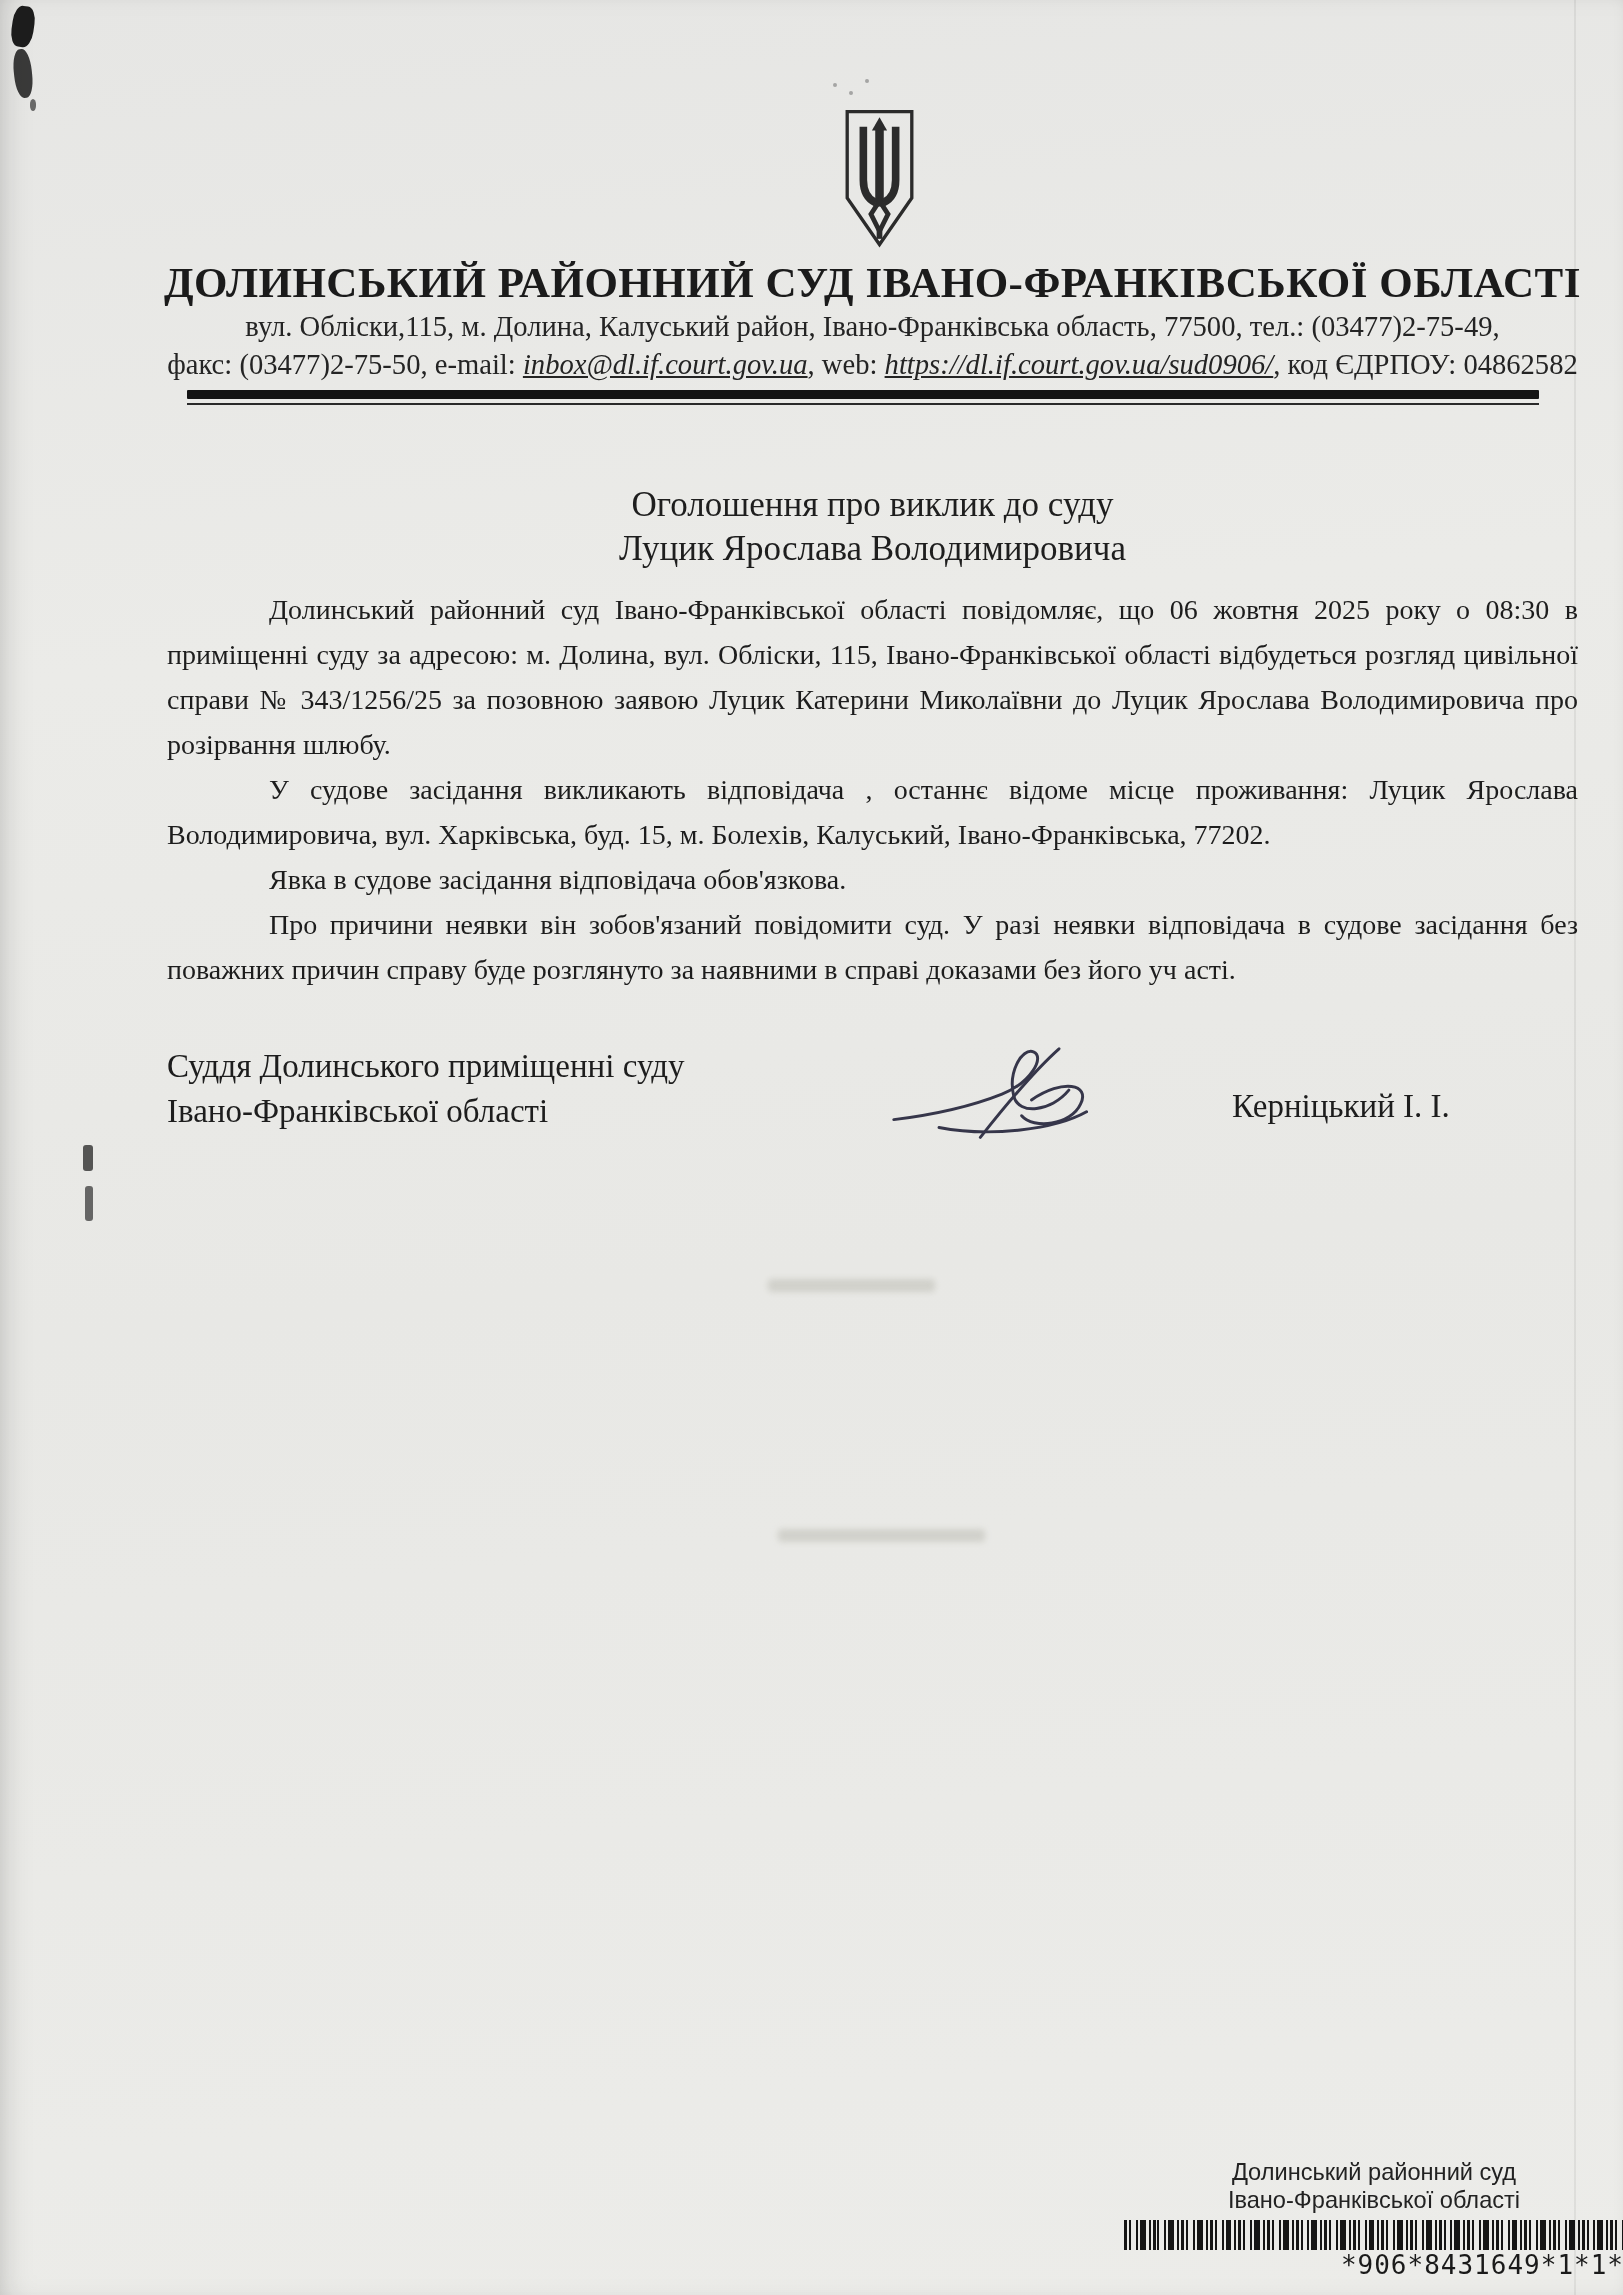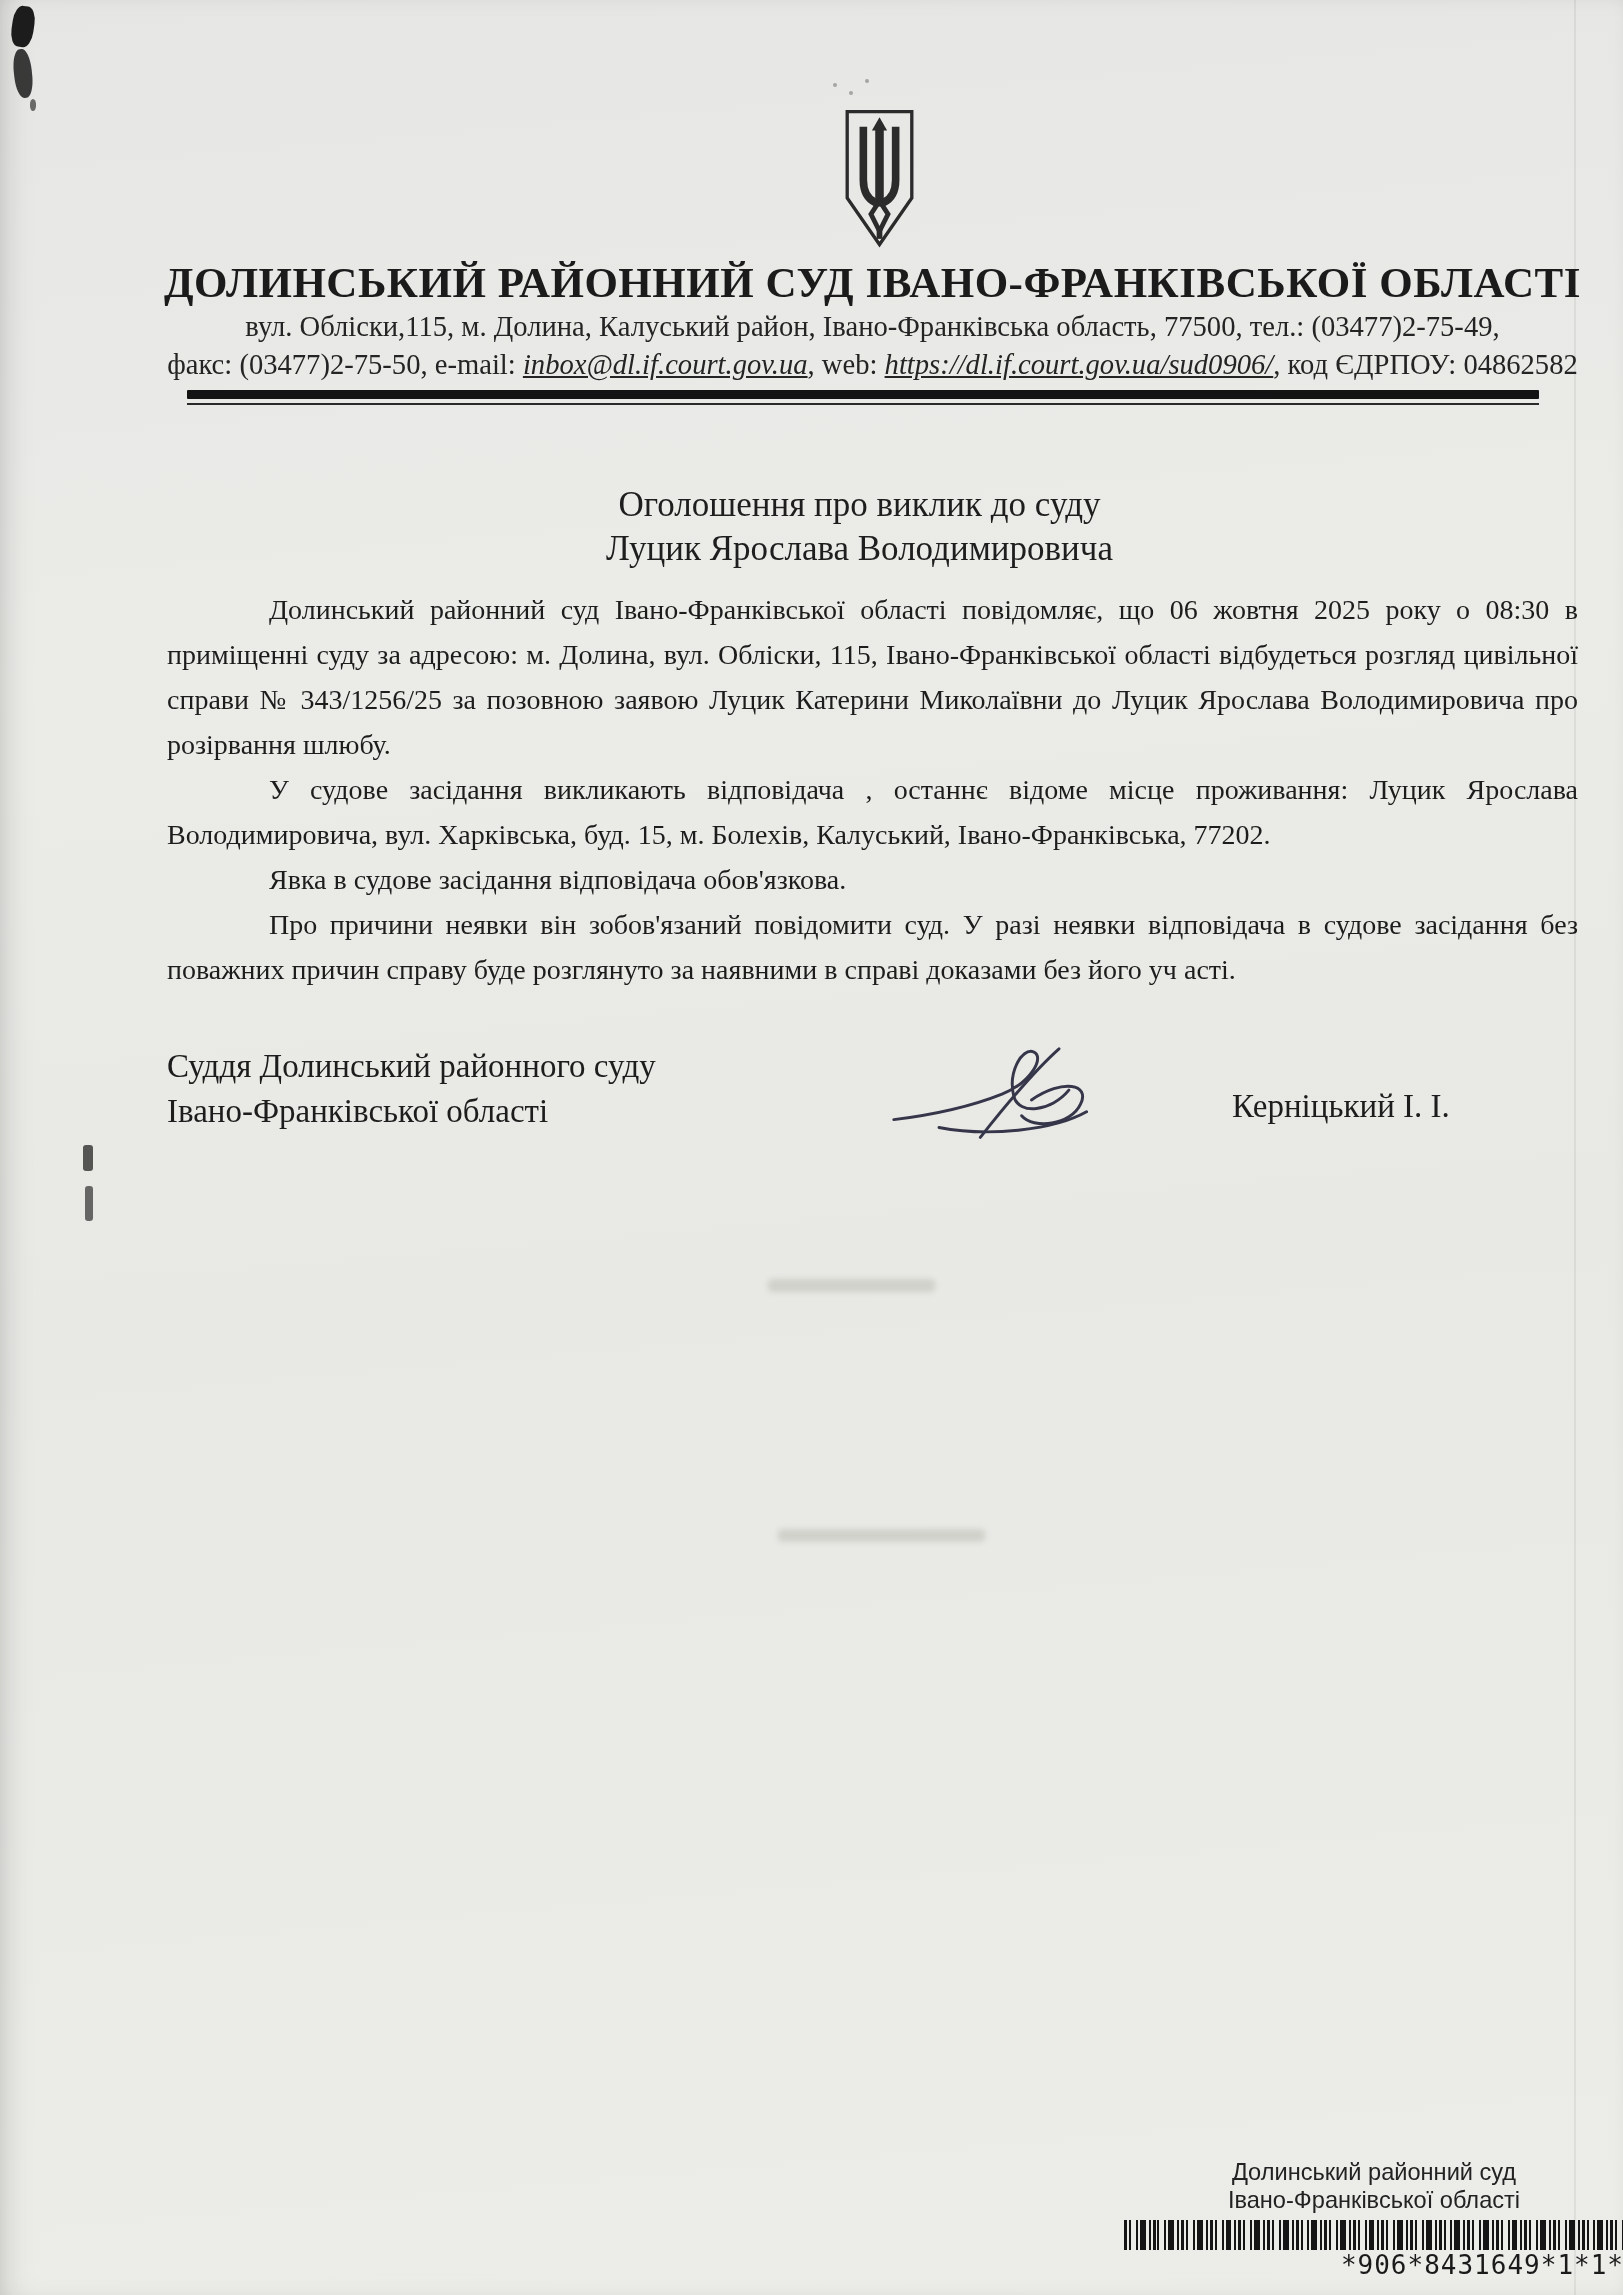--- a/index.html
+++ b/index.html
@@ -26,21 +26,21 @@
   }
   .addr2{
     position:absolute;left:108px;top:349px;width:1529px;
     text-align:center;font-size:28.6px;white-space:nowrap;color:#242424;
   }
   .addr2 .u{text-decoration:underline;font-style:italic;}
   .rule-thick{position:absolute;left:187px;top:390px;width:1352px;height:8.9px;background:#141414;border-radius:1px;}
   .rule-thin{position:absolute;left:187px;top:403px;width:1352px;height:2px;background:#2a2a2a;}
   
   .ann-head{
-    position:absolute;left:154px;top:483px;width:1411px;
+    position:absolute;left:167px;top:483px;width:1411px;
     text-align:center;font-size:35px;line-height:44px;color:#1e1e1e;
   }
   .body-text{
     position:absolute;left:167px;top:587px;width:1411px;
     font-size:28px;line-height:45px;text-align:justify;color:#1d1d1d;
   }
   .body-text p{margin:0;text-indent:102px;}
   
   .judge-lines{
     position:absolute;left:167px;top:1044px;
@@ -123,21 +123,21 @@
   </div>
 
   <div class="body-text">
     <p>Долинський районний суд Івано-Франківської області повідомляє, що 06 жовтня 2025 року о 08:30 в приміщенні суду за адресою: м. Долина, вул. Обліски, 115, Івано-Франківської області відбудеться розгляд цивільної справи № 343/1256/25 за позовною заявою Луцик Катерини Миколаївни до Луцик Ярослава Володимировича про розірвання шлюбу.</p>
     <p>У судове засідання викликають відповідача , останнє відоме місце проживання: Луцик Ярослава Володимировича, вул. Харківська, буд. 15, м. Болехів, Калуський, Івано-Франківська, 77202.</p>
     <p>Явка в судове засідання відповідача обов'язкова.</p>
     <p>Про причини неявки він зобов'язаний повідомити суд. У разі неявки відповідача в судове засідання без поважних причин справу буде розглянуто за наявними в справі доказами без його уч асті.</p>
   </div>
 
   <div class="judge-lines">
-    <div>Суддя Долинський районного суду</div>
+    <div>Суддя Долинського приміщенні суду</div>
     <div>Івано-Франківської області</div>
   </div>
   <div class="signature">
     <svg viewBox="0 0 240 120" width="236" height="118">
       <g fill="none" stroke="#23233a" stroke-width="3" stroke-linecap="round" opacity="0.9">
         <path d="M12 82 C60 76, 92 68, 122 56 C152 44, 166 18, 154 13 C142 9, 128 34, 134 58 C139 78, 172 74, 190 52"></path>
         <path d="M100 100 C130 62, 162 26, 180 10"></path>
         <path d="M152 62 C184 40, 212 46, 202 66 C192 88, 154 92, 142 78"></path>
         <path d="M58 90 C110 100, 176 92, 208 74"></path>
       </g>

